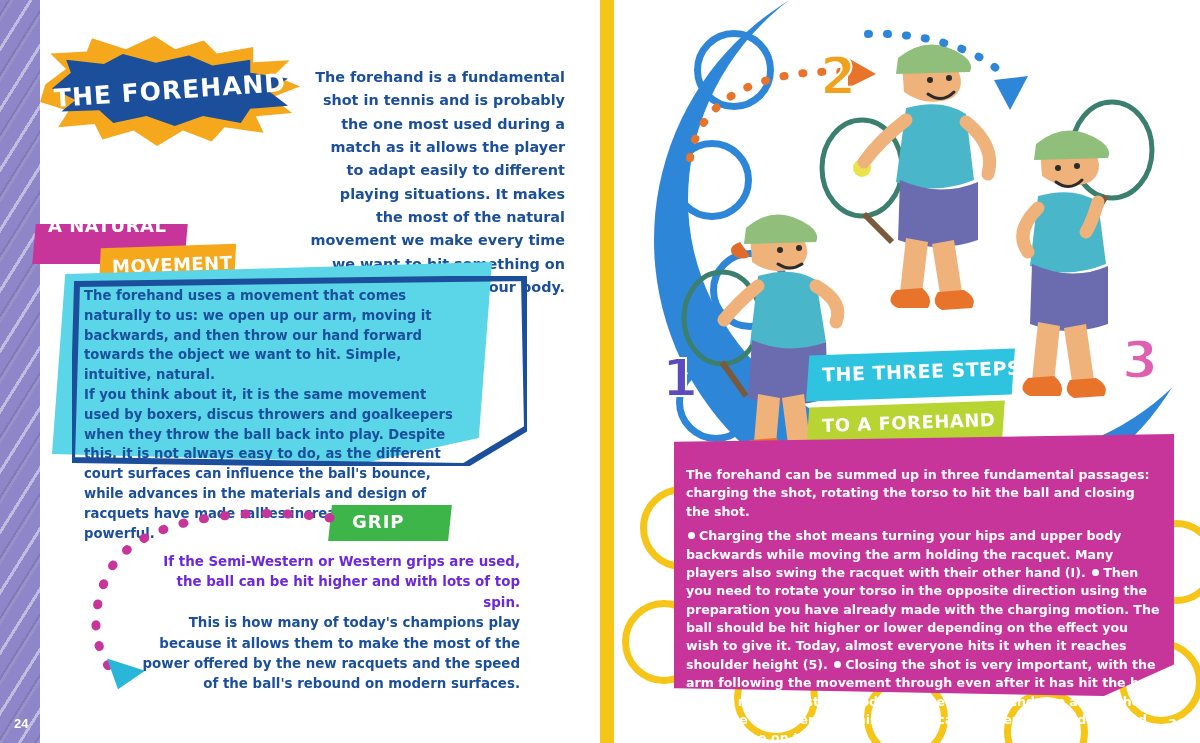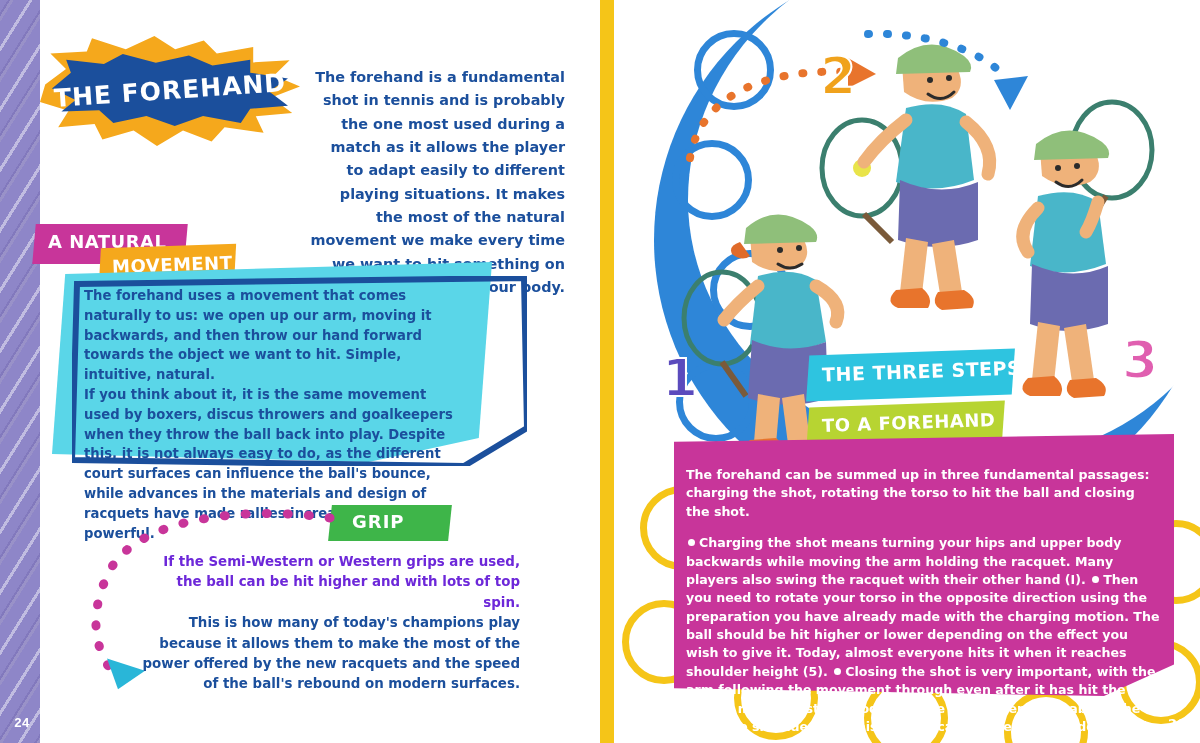--- a/index.html
+++ b/index.html
@@ -112,21 +112,21 @@
   
   .tag-natural {
     position: absolute;
     left: 34px; top: 224px;
     width: 152px; height: 40px;
     background: #c8359a;
     transform: skewX(-5deg);
   }
   .tag-natural-label {
     position: absolute;
-    left: 48px; top: 231px;
+    left: 48px; top: 215px;
     color: #ffffff;
     font-size: 18px;
     font-weight: bold;
     letter-spacing: 0.5px;
     text-transform: uppercase;
     font-family: "DejaVu Sans", sans-serif;
   }
   .tag-movement {
     position: absolute;
     left: 100px; top: 246px;
@@ -218,21 +218,21 @@
     border-top: 26px solid #29b6d8;
     transform: rotate(18deg);
   }
 
   .folio-left {
     position: absolute;
     left: 14px; bottom: 12px;
     color: #ffffff;
     font-size: 13px;
     font-weight: bold;
-    font-family: Liberation Mono, monospace;
+    font-family: Liberation Sans, sans-serif;
   }
 
   
   .page-right {
     position: relative;
     width: 600px;
     height: 743px;
     background: #f5c518;
     overflow: hidden;
   }
@@ -341,21 +341,21 @@
   .panel-magenta-text {
     position: absolute;
     left: 686px; top: 466px;
     width: 476px;
     color: #ffffff;
     font-weight: bold;
     font-size: 12.6px;
     line-height: 1.46;
     font-family: "DejaVu Sans", sans-serif;
   }
-  .panel-magenta-text .lead { display: block; margin-bottom: 13px; }
+  .panel-magenta-text .lead { display: block; margin-bottom: 6px; }
   .bullet-dot {
     display: inline-block;
     width: 7px; height: 7px;
     border-radius: 50%;
     background: #ffffff;
     margin: 0 4px 1px 2px;
   }
   .folio-right {
     position: absolute;
     right: 14px; bottom: 12px;

